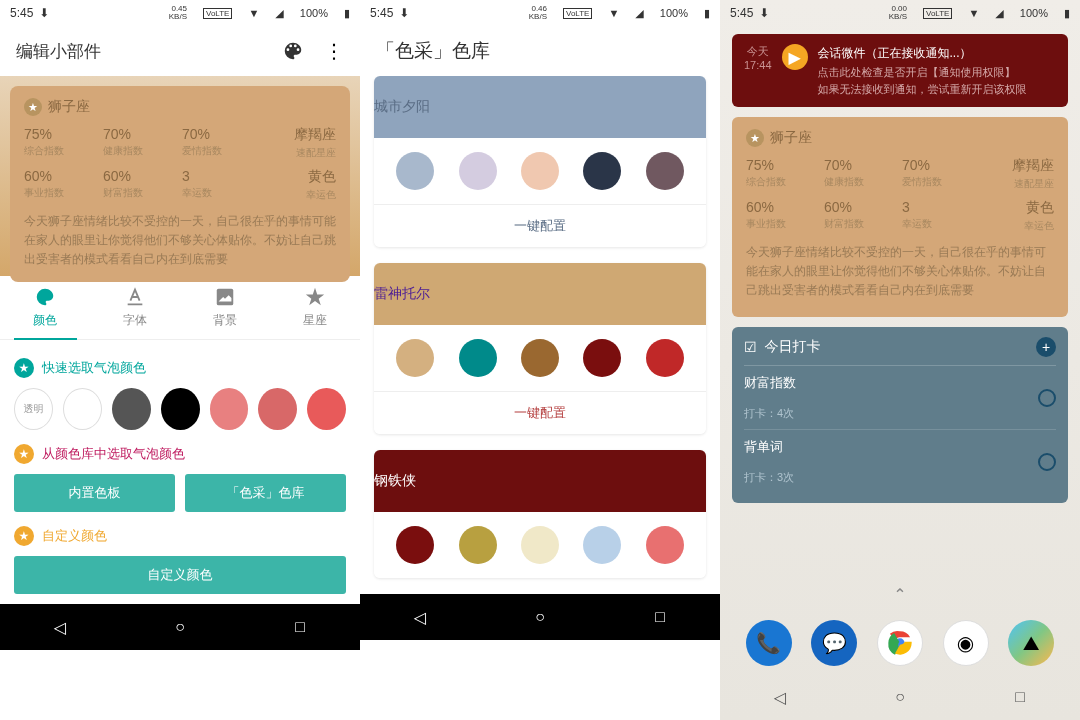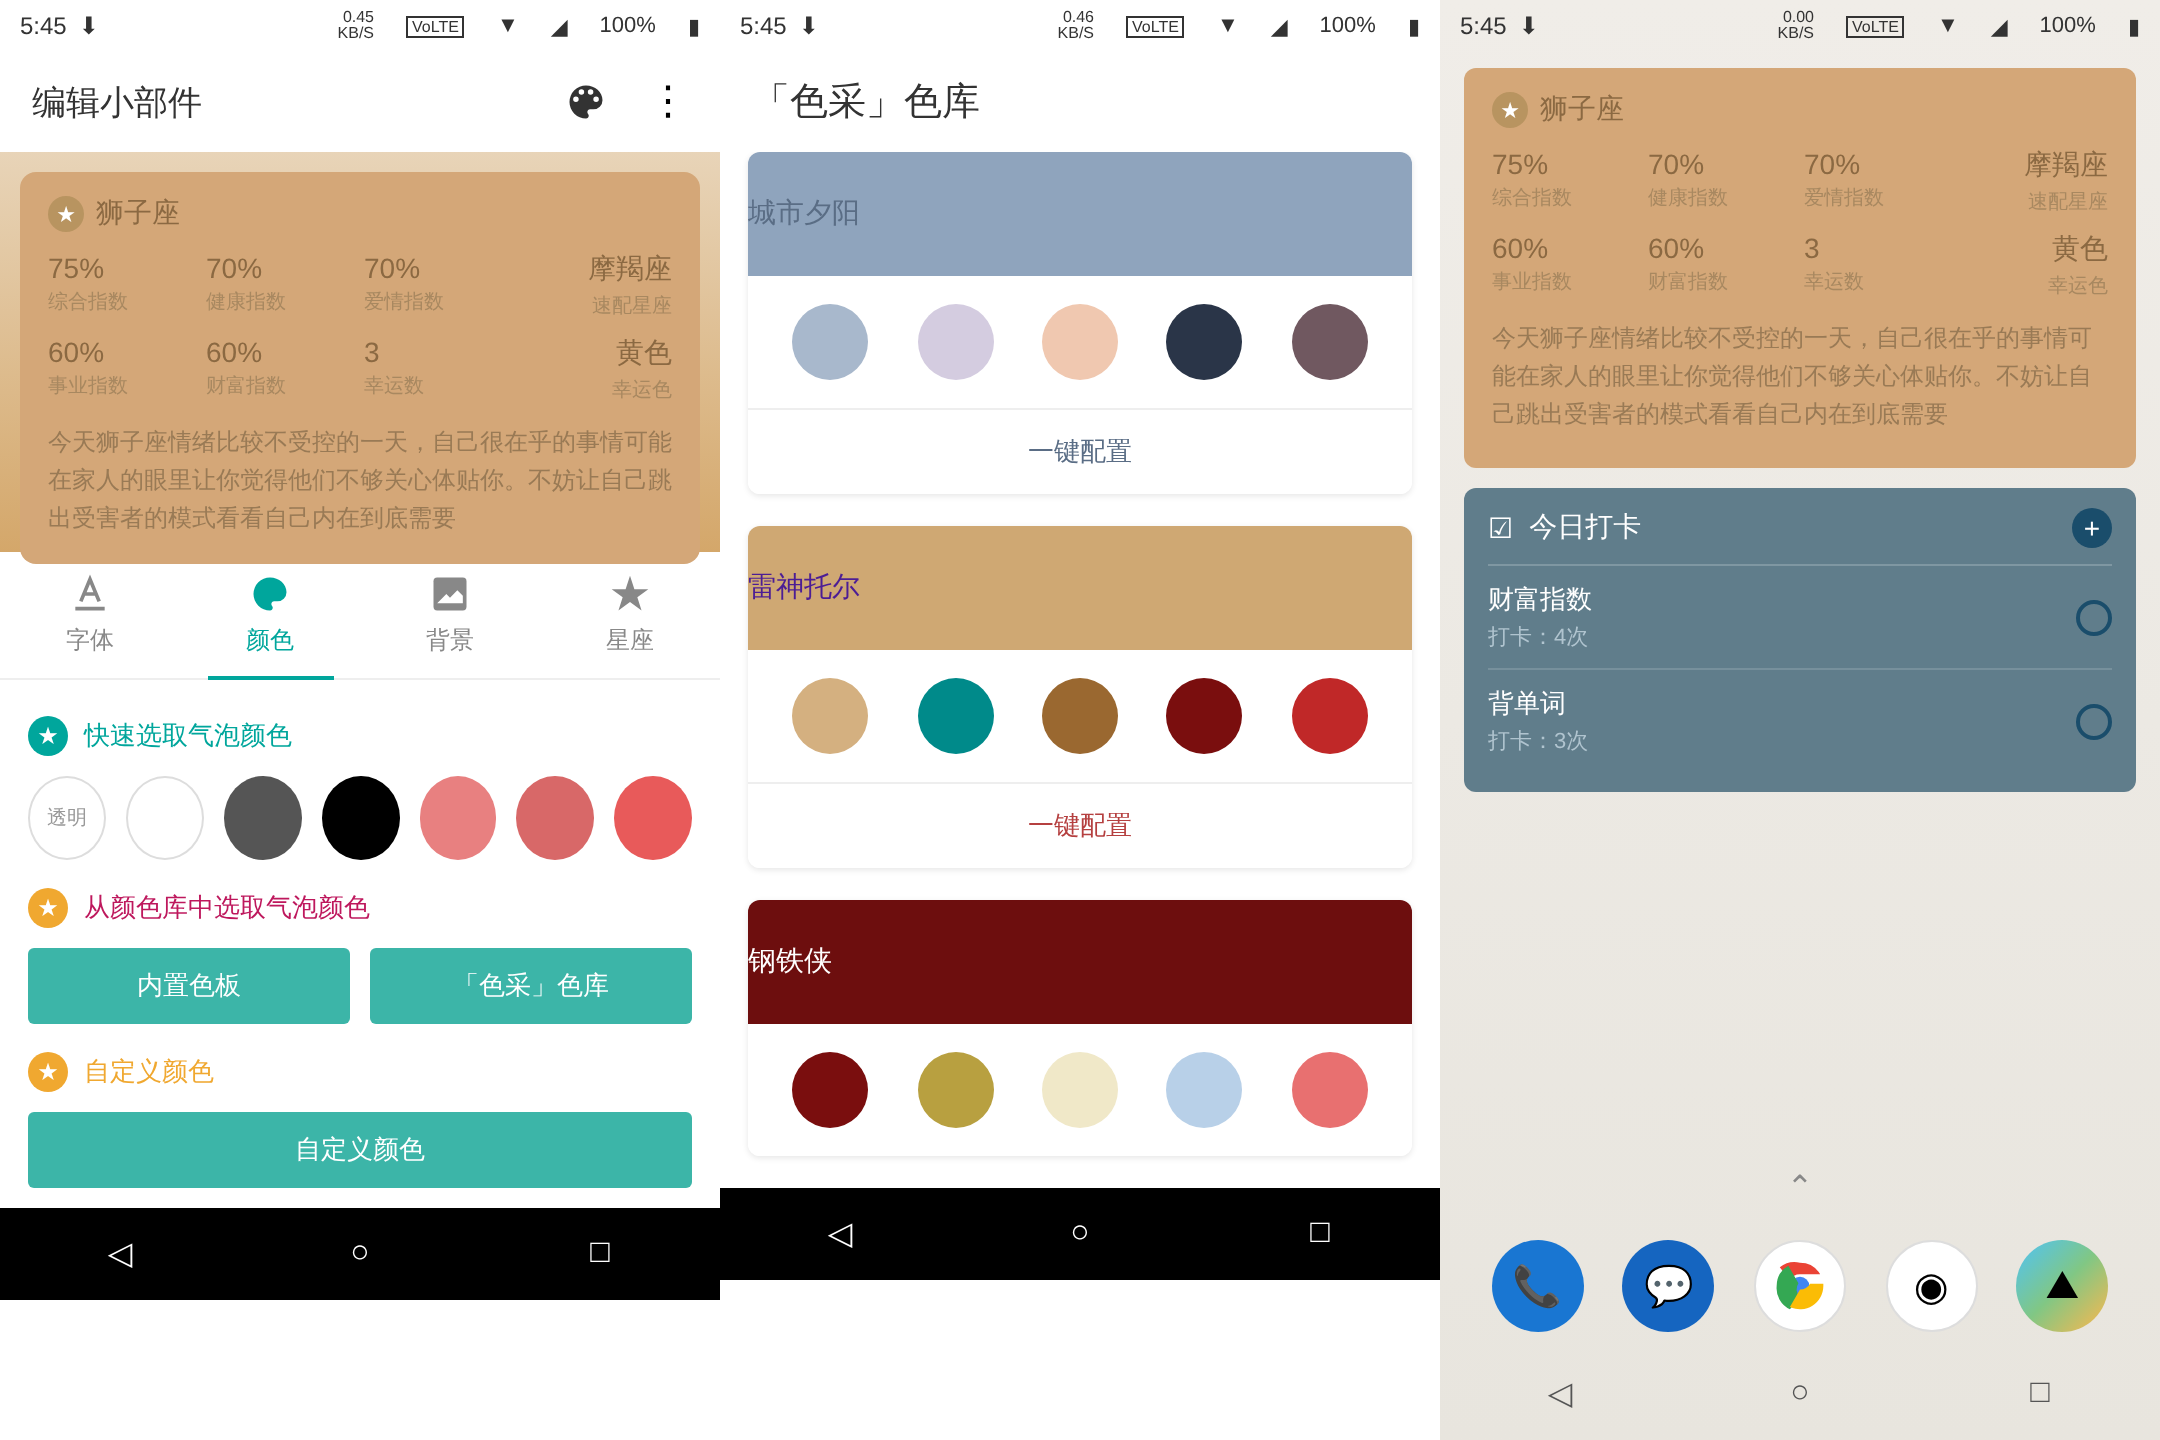--- a/index.html
+++ b/index.html
@@ -72,21 +72,21 @@
 .notif-title{font-weight:500;margin-bottom:2px}
 .notif-sub{color:#d4a8a8;font-size:11px}
 .p3-widget{background:#d4a778;border-radius:6px;padding:12px 14px;color:#8b6942;font-size:12px;margin-bottom:10px;height:200px;overflow:hidden}
 .todo-card{background:#607d8b;border-radius:6px;padding:10px 12px;color:#fff}
 .todo-head{display:flex;align-items:center;justify-content:space-between;padding-bottom:8px;border-bottom:1px solid rgba(255,255,255,0.2)}
 .todo-head-l{display:flex;align-items:center;gap:8px;font-size:14px}
 .todo-plus{width:20px;height:20px;border-radius:50%;background:#1a4d6b;color:#fff;display:flex;align-items:center;justify-content:center;font-size:14px}
 .todo-item{display:flex;justify-content:space-between;align-items:center;padding:8px 0;border-bottom:1px solid rgba(255,255,255,0.15)}
 .todo-item:last-child{border-bottom:none}
 .ti-l{font-size:13px}
-.ti-sub{font-size:11px;color:#b0c4cf;margin-top:2px}
+.ti-sub{font-size:11px;color:#b0c4cf;margin-top:14px}
 .ti-circle{width:18px;height:18px;border:2px solid #1a4d6b;border-radius:50%}
 .chevron{text-align:center;padding:8px;color:#888;font-size:16px}
 .dock{display:flex;justify-content:space-around;padding:8px 16px}
 .dock-icon{width:46px;height:46px;border-radius:50%;display:flex;align-items:center;justify-content:center;font-size:20px}
 .navbar{height:46px;background:#000;display:flex;align-items:center;justify-content:space-around;color:#fff}
 .nav-btn{width:20px;height:20px;display:flex;align-items:center;justify-content:center}
 </style>
 </head>
 <body>
 
@@ -154,26 +154,26 @@
           </div>
           <div class="wg-cell">
             <div class="wg-val">黄色</div>
             <div class="wg-lab">幸运色</div>
           </div>
         </div>
       <div class="widget-text">今天狮子座情绪比较不受控的一天，自己很在乎的事情可能在家人的眼里让你觉得他们不够关心体贴你。不妨让自己跳出受害者的模式看看自己内在到底需要</div>
     </div>
   </div>
   <div class="tabs" id="tabs1">
+      <div class="tab active"><span class="tab-icon"><svg viewBox="0 0 24 24" fill="currentColor">
+            <path d="M12 3a9 9 0 100 18c.83 0 1.5-.67 1.5-1.5 0-.39-.15-.74-.39-1.01-.23-.26-.38-.61-.38-.99 0-.83.67-1.5 1.5-1.5H16a5 5 0 005-5c0-4.42-4.03-8-9-8z"></path>
+          </svg></span><span>颜色</span></div>
       <div class="tab "><span class="tab-icon"><svg viewBox="0 0 24 24" fill="none" stroke="currentColor" stroke-width="2">
             <path d="M4 20h16M7 16l5-12 5 12M9 12h6"></path>
           </svg></span><span>字体</span></div>
-      <div class="tab active"><span class="tab-icon"><svg viewBox="0 0 24 24" fill="currentColor">
-            <path d="M12 3a9 9 0 100 18c.83 0 1.5-.67 1.5-1.5 0-.39-.15-.74-.39-1.01-.23-.26-.38-.61-.38-.99 0-.83.67-1.5 1.5-1.5H16a5 5 0 005-5c0-4.42-4.03-8-9-8z"></path>
-          </svg></span><span>颜色</span></div>
       <div class="tab "><span class="tab-icon"><svg viewBox="0 0 24 24" fill="currentColor">
             <rect x="3" y="3" width="18" height="18" rx="2"></rect>
             <path fill="#fff" d="M8 14l2-2 2 2 4-4 3 3v4H5z"></path>
           </svg></span><span>背景</span></div>
       <div class="tab "><span class="tab-icon"><svg viewBox="0 0 24 24" fill="currentColor">
             <path d="M12 2l2.4 7.4H22l-6 4.4 2.3 7.2-6.3-4.6-6.3 4.6L8 13.8 2 9.4h7.6z"></path>
           </svg></span><span>星座</span></div>
     </div>
   <div class="p1-body">
     <div class="section-head">
@@ -282,20 +282,32 @@
           <div>KB/S</div>
         </div>
       <span style="font-size:8px;border:1px solid #333;padding:0 2px">VoLTE</span>
       <span>▼</span>
         <span>◢</span>
         <span>100%</span>
         <span>▮</span>
     </div>
   </div>
   <div class="p3-body">
+    <div class="notif-card">
+      <div class="notif-time">
+          <div>今天</div>
+          <div>17:44</div>
+        </div>
+      <div class="notif-icon">▶</div>
+      <div class="notif-text">
+        <div class="notif-title">会话微件（正在接收通知...）</div>
+        <div class="notif-sub">点击此处检查是否开启【通知使用权限】</div>
+        <div class="notif-sub">如果无法接收到通知，尝试重新开启该权限</div>
+      </div>
+    </div>
     <div class="p3-widget">
       <div class="widget-top">
           <div class="star-circle">★</div>
           <span class="widget-sign">狮子座</span>
         </div>
       <div class="widget-grid" id="wg3">
           <div class="wg-cell">
             <div class="wg-val">75%</div>
             <div class="wg-lab">综合指数</div>
           </div>

